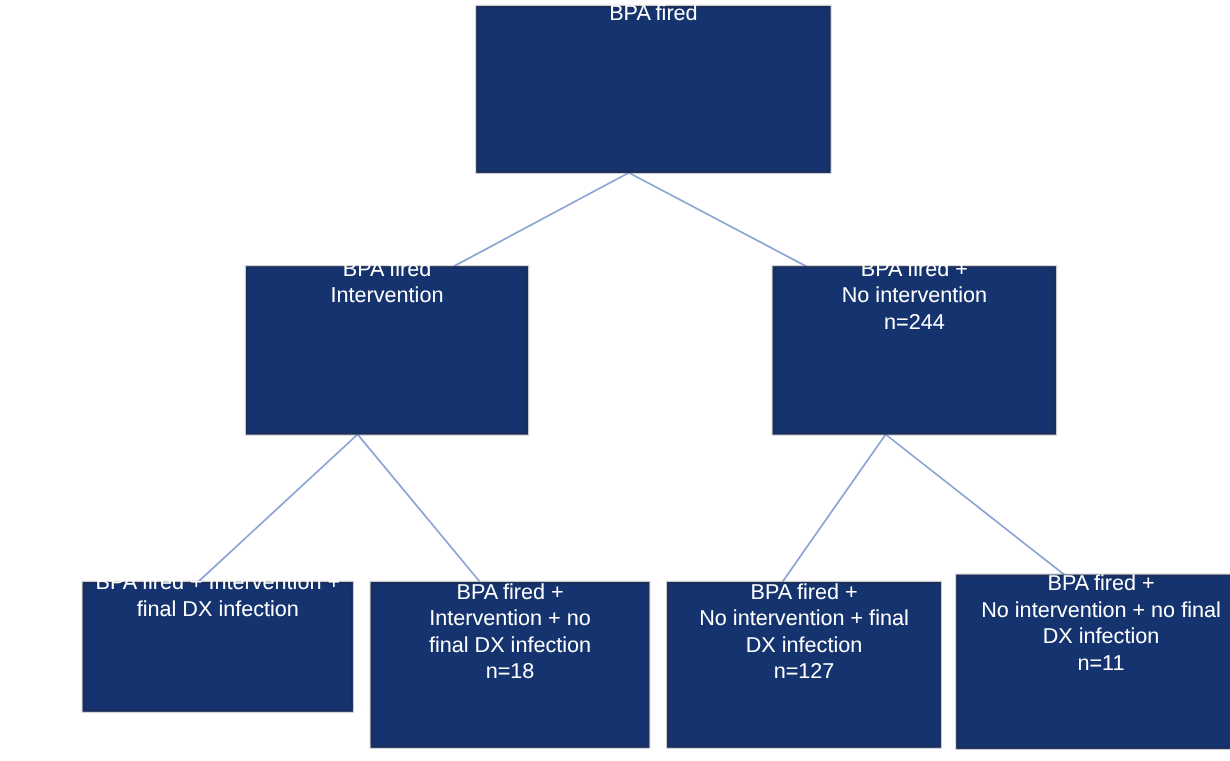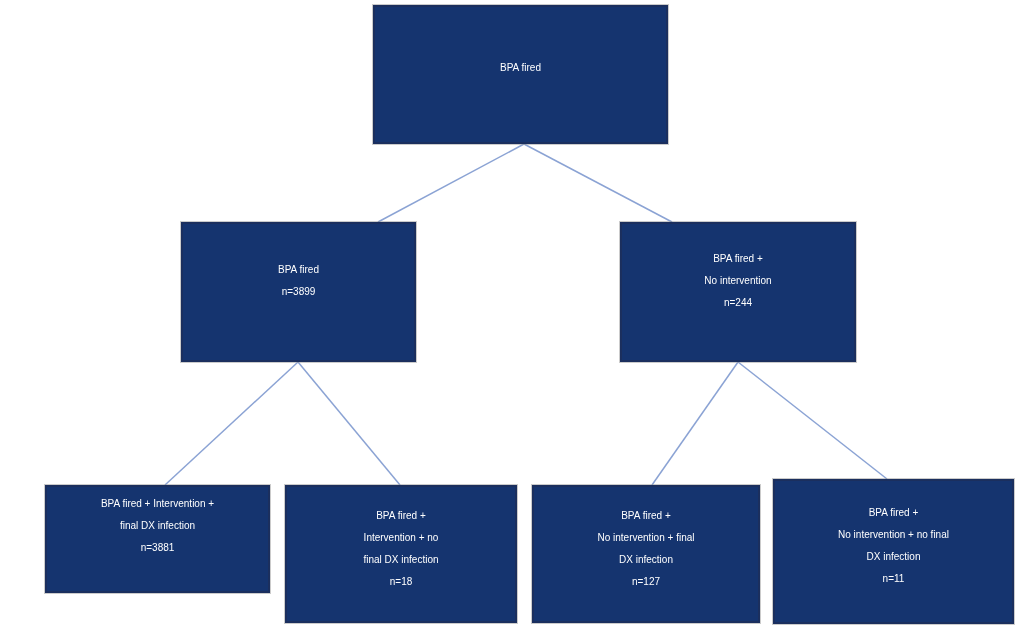--- a/index.html
+++ b/index.html
@@ -26,25 +26,25 @@
     stroke-width: 1.5;
   }
   .node {
     position: absolute;
     box-sizing: border-box;
     background: var(--box-fill, #15346F);
     border: 2px solid var(--box-border, #1B2F5E);
     box-shadow: 0 0 0 1px rgba(140,140,140,0.45);
     color: var(--text, #ffffff);
     display: flex;
-    align-items: center;
     justify-content: center;
     text-align: center;
-    font-size: 10px;
+    font-size: 18px;
     line-height: 22px;
+    margin-left: 24px;
   }
   .node .txt { width: 100%; }
   .node .txt span { display: block; }
 
   
   .node-root { left: 373px; top: 5px;   width: 295px; height: 139px; }
   .node-l2l  { left: 181px; top: 222px; width: 235px; height: 140px; }
   .node-l2r  { left: 620px; top: 222px; width: 236px; height: 140px; }
   .node-l31  { left: 45px;  top: 485px; width: 225px; height: 108px; }
   .node-l32  { left: 285px; top: 485px; width: 232px; height: 138px; }
@@ -74,37 +74,36 @@
 
   <div class="node node-root">
     <div class="txt">
       <span>BPA fired</span>
     </div>
   </div>
 
   <div class="node node-l2l">
     <div class="txt">
       <span>BPA fired</span>
-      <span>n=3899</span>
+      <span>Intervention</span>
     </div>
   </div>
 
   <div class="node node-l2r">
     <div class="txt">
       <span>BPA fired +</span>
       <span>No intervention</span>
       <span>n=244</span>
     </div>
   </div>
 
   <div class="node node-l31">
     <div class="txt">
       <span>BPA fired + Intervention +</span>
       <span>final DX infection</span>
-      <span>n=3881</span>
     </div>
   </div>
 
   <div class="node node-l32">
     <div class="txt">
       <span>BPA fired +</span>
       <span>Intervention + no</span>
       <span>final DX infection</span>
       <span>n=18</span>
     </div>

